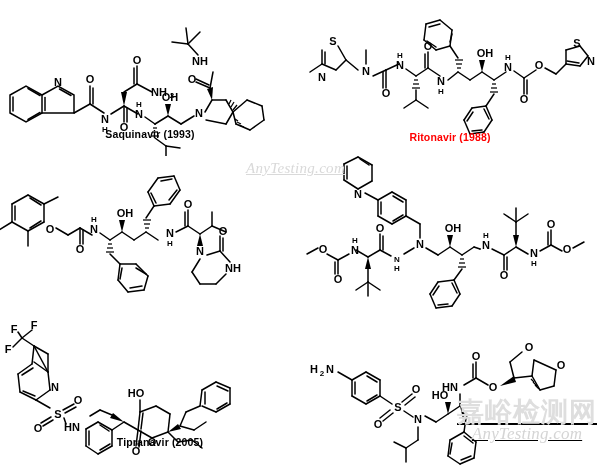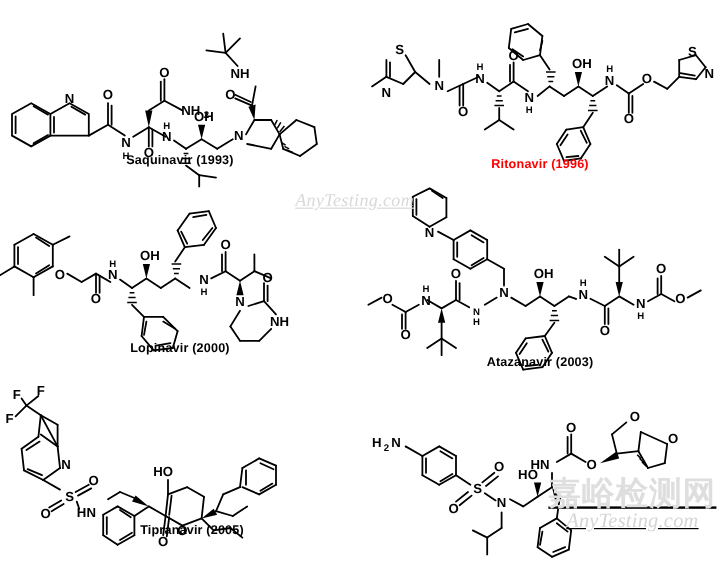--- a/index.html
+++ b/index.html
@@ -326,21 +326,21 @@
           <path class="thin" d="M267,61 L279,63"></path>
           <path d="M280,66 L288,56"></path>
           <path d="M288,56 L280,46"></path>
           <path d="M280,46 L266,50"></path>
           <path d="M266,50 L266,64"></path>
         </g>
         <text class="atom" x="277" y="44">S</text>
         <text class="atom" x="291" y="62">N</text>
       </svg>
     </div>
-    <div class="caption red" style="top:131px;">Ritonavir (1996)</div>
+    <div class="caption red" style="top:131px;">Ritonavir (1988)</div>
   </div>
 
   <div class="cell">
     <div class="svgwrap">
       <svg viewBox="0 0 300 156" xmlns="http://www.w3.org/2000/svg">
 
         <g class="bond">
           <path d="M12,48 L12,66"></path>
           <path d="M12,66 L28,75"></path>
           <path d="M28,75 L44,66"></path>
@@ -444,21 +444,20 @@
           <path d="M220,95 L230,106"></path>
           <path d="M200,103 L192,116"></path>
           <path d="M192,116 L200,128"></path>
           <path d="M200,128 L216,128"></path>
           <path d="M216,128 L226,118"></path>
         </g>
         <text class="atom" x="223" y="76">O</text>
         <text class="atom" x="233" y="113">NH</text>
       </svg>
     </div>
-    <div class="caption" style="top:128px;">Lopinavir (2000)</div>
   </div>
 
   <div class="cell">
     <div class="svgwrap">
       <svg viewBox="0 0 300 156" xmlns="http://www.w3.org/2000/svg">
 
         <g class="bond">
           <path d="M44,8 L44,24"></path>
           <path d="M44,24 L58,33"></path>
           <path d="M58,33 L72,25"></path>
@@ -588,21 +587,20 @@
           <path class="thin" d="M248,89 L248,76"></path>
           <path d="M251,89 L262,95"></path>
         </g>
         <text class="atom" x="251" y="69">O</text>
         <text class="atom" x="267" y="94">O</text>
         <g class="bond">
             <path d="M273,92 L284,86"></path>
           </g>
       </svg>
     </div>
-    <div class="caption" style="top:140px;">Atazanavir (2003)</div>
   </div>
 
   <div class="cell">
     <div class="svgwrap">
       <svg viewBox="0 0 300 156" xmlns="http://www.w3.org/2000/svg">
 
         <text class="atom" x="14" y="18">F</text>
         <text class="atom" x="34" y="14">F</text>
         <text class="atom" x="8" y="38">F</text>
         <g class="bond">

